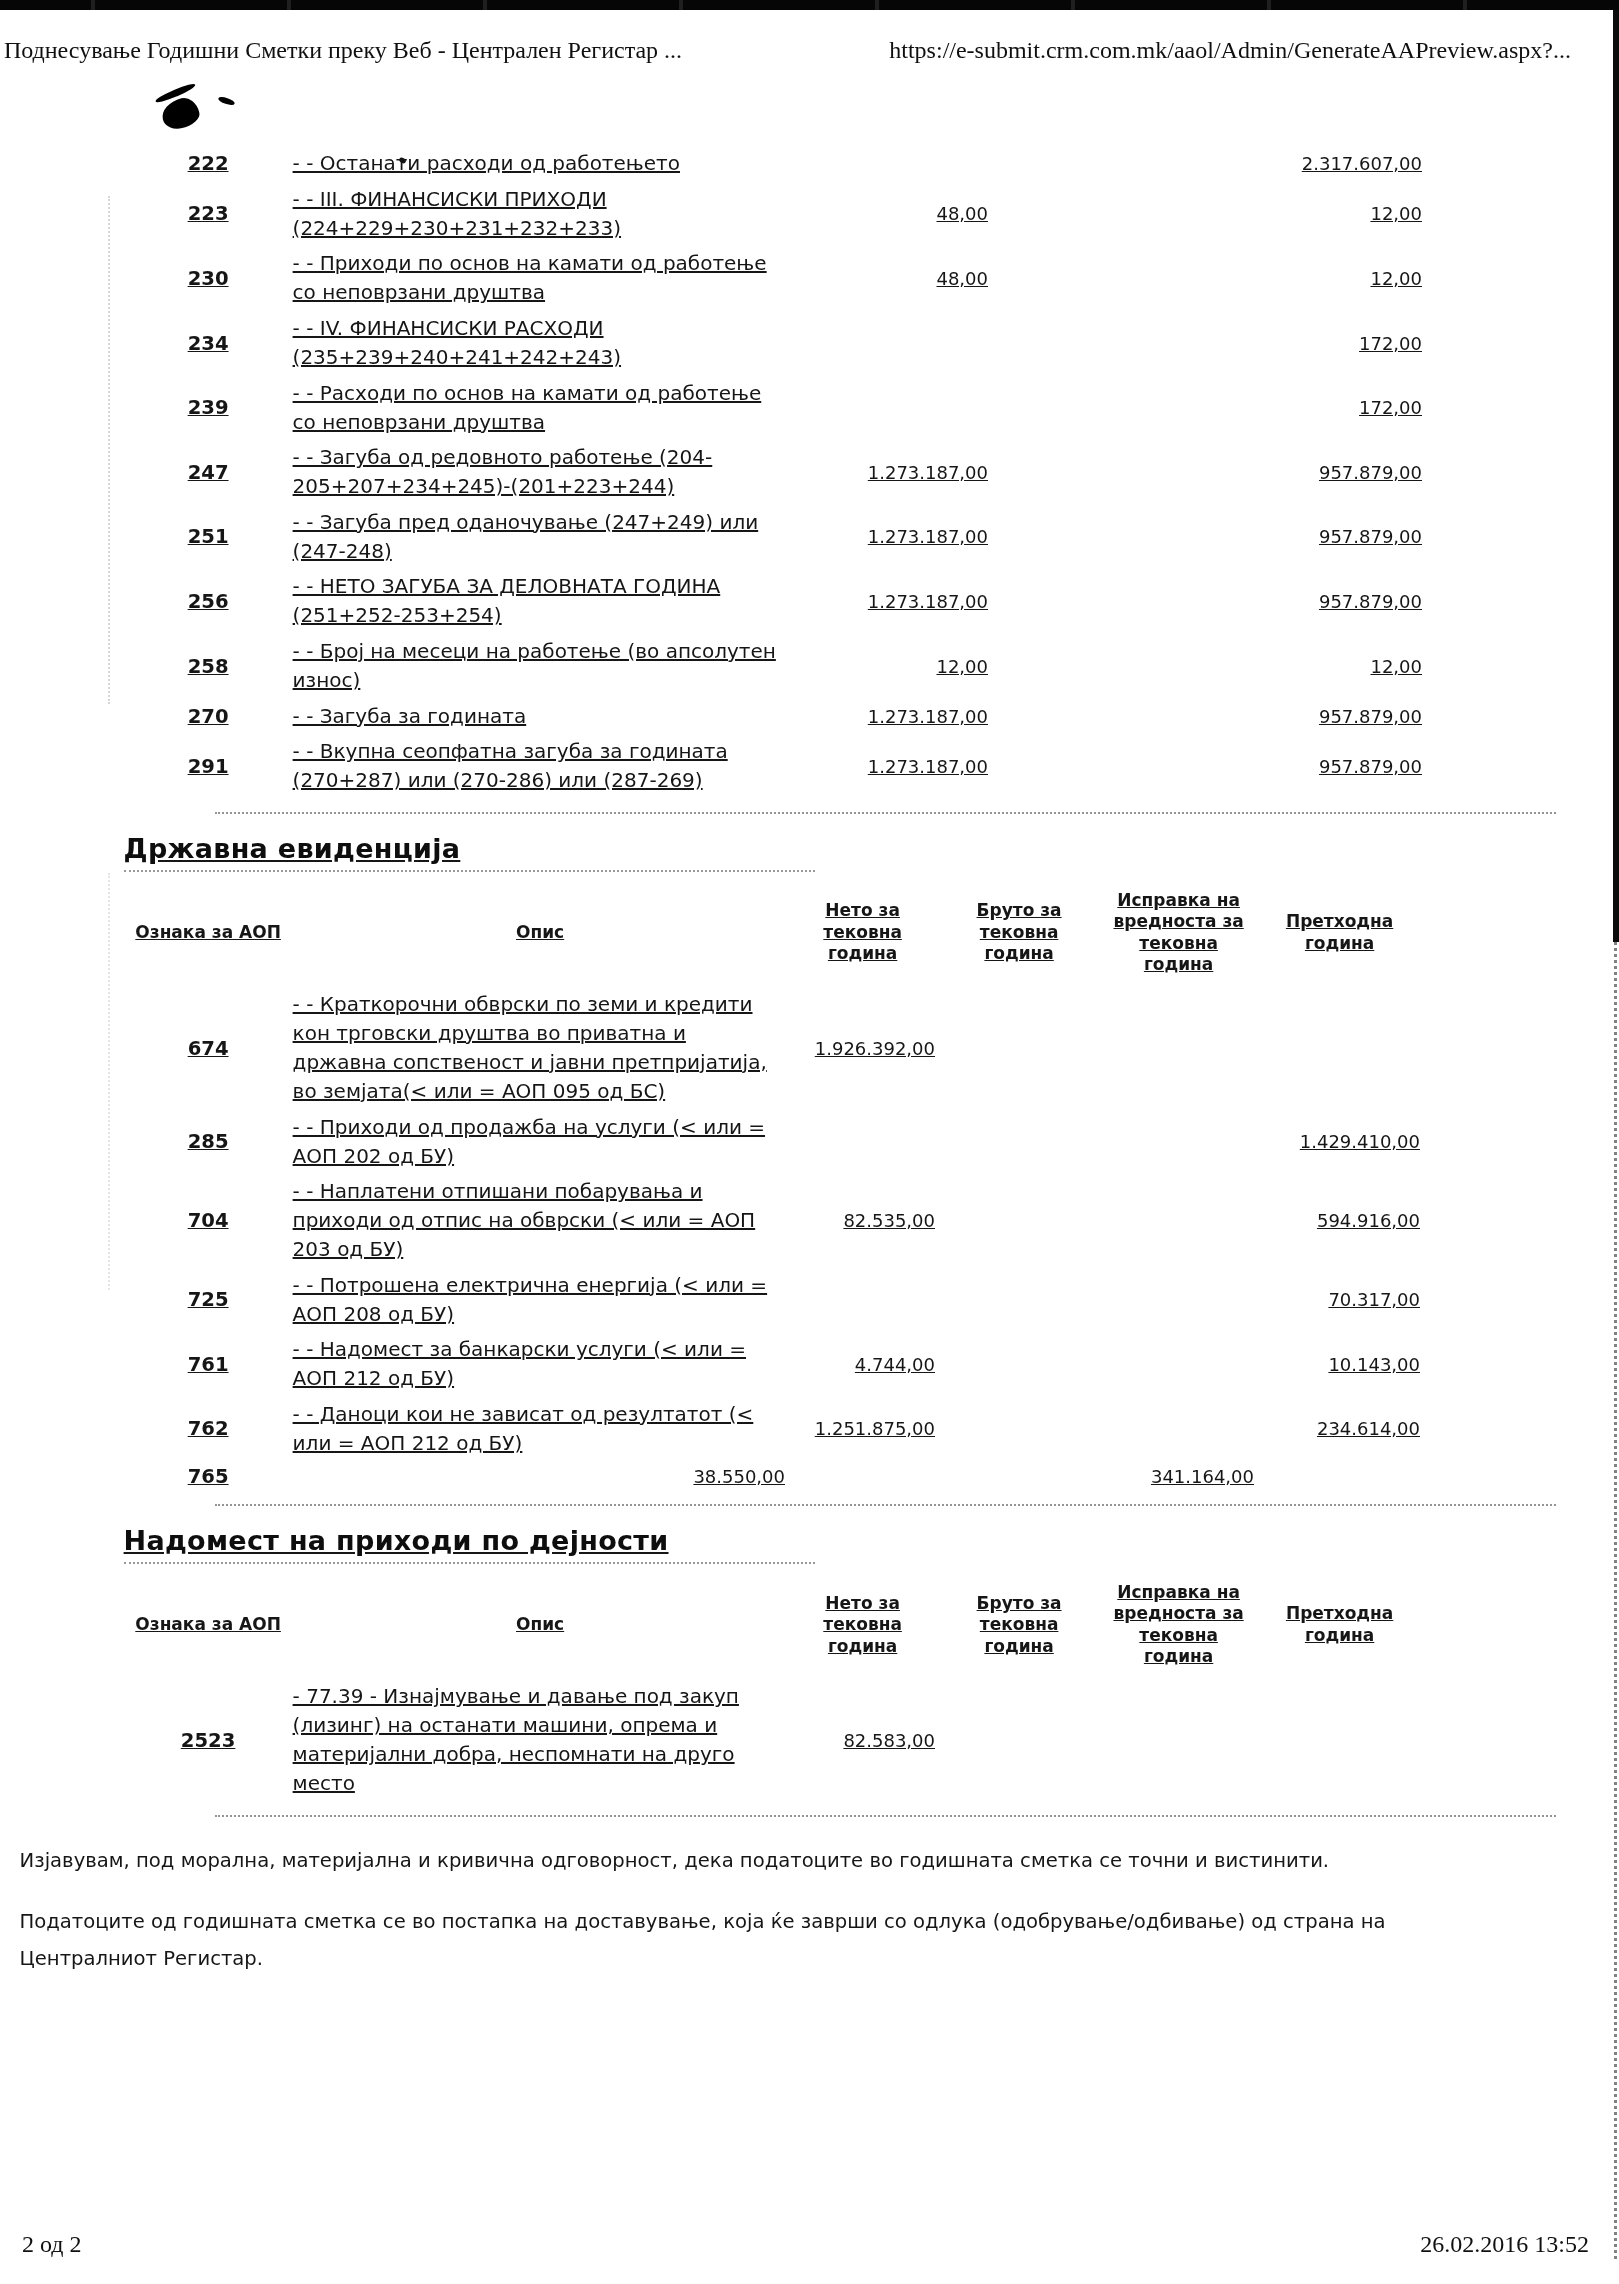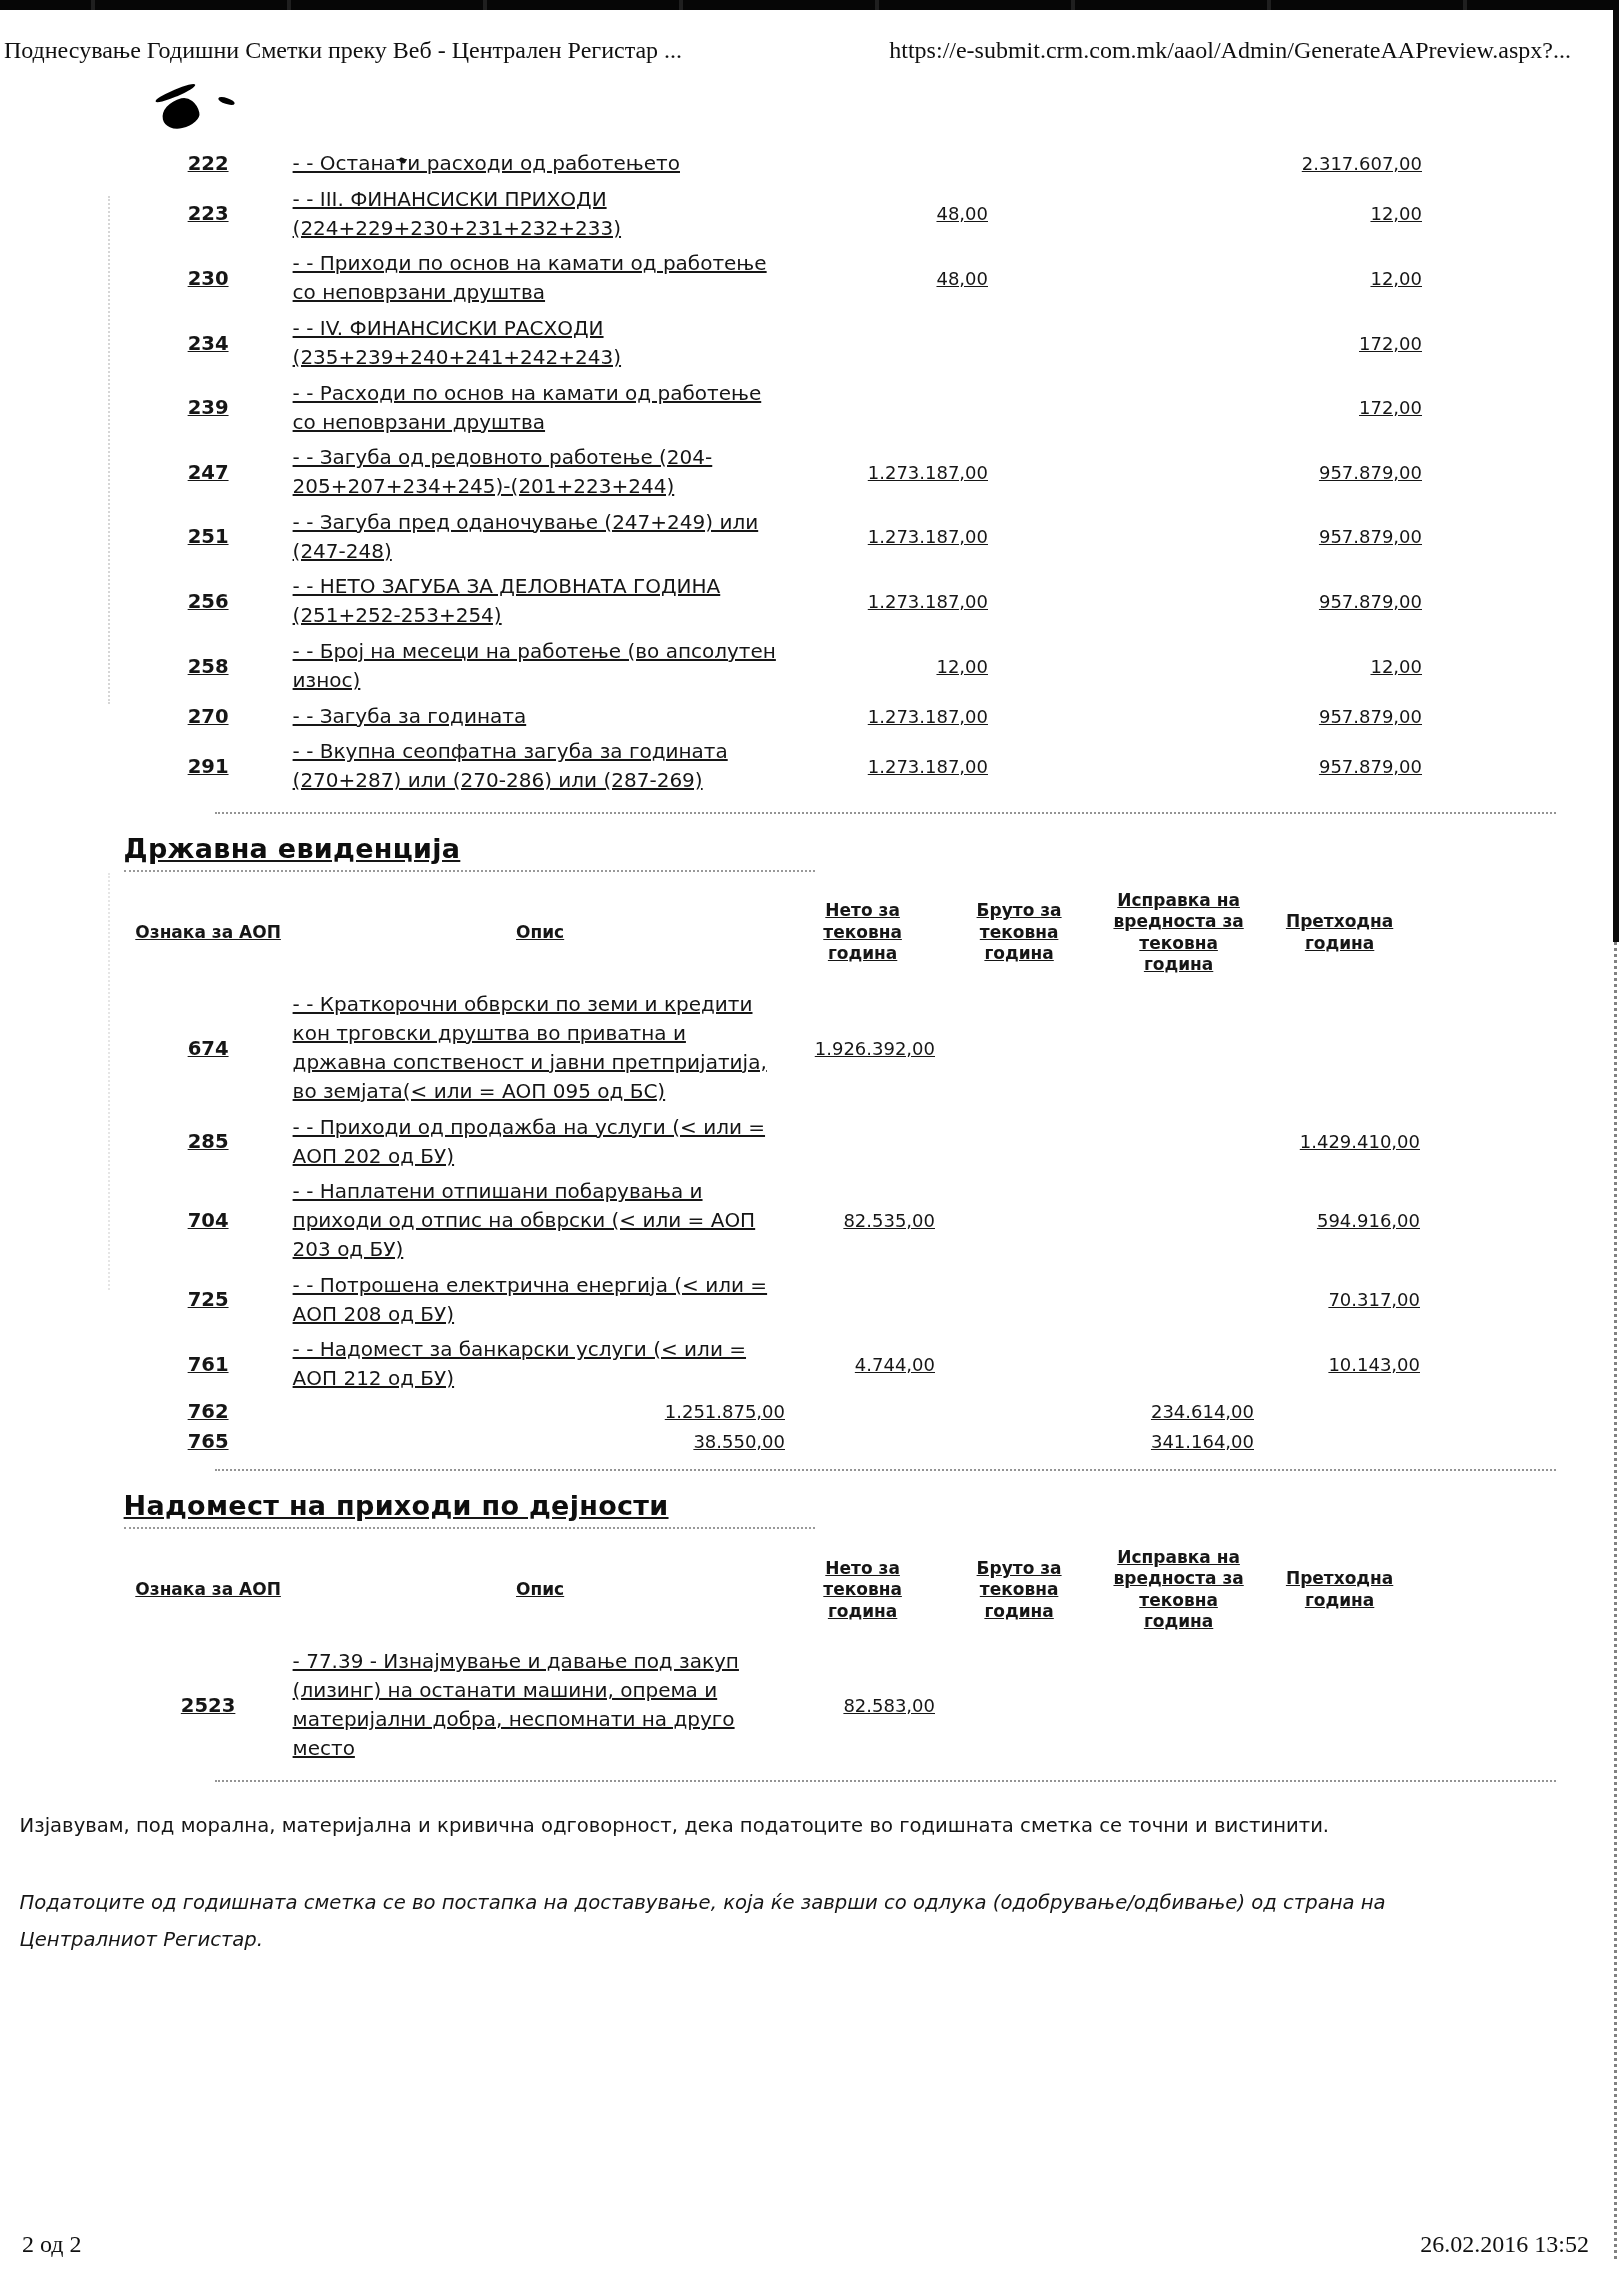--- a/index.html
+++ b/index.html
@@ -49,21 +49,21 @@
   .dotline { margin:13px 0 0 91px; width:1341px; border-bottom:2px dotted rgba(0,0,0,.42); }
 
   .section { margin-top:19.6px;text-decoration:underline; }
   .title-wrap { margin-left:104px; width:691px; border-bottom:2px dotted rgba(0,0,0,.40); padding-bottom:5.9px; }
   .section-title { margin:0; font-size:27px; font-weight:700; color:#0e0e0e; letter-spacing:0.3px; }
   .thead { margin:14.3px 0 7.8px; }
   .thead .hc { font-size:17px; line-height:21.5px; font-weight:700; text-align:center; padding:0 9px; }
 
   .decl { font-size:19.6px; line-height:37px; width:1408px; margin:0; }
   .decl-1 { margin-top:25px; }
-  .decl-2 { margin-top:40px;font-style:italic; }
+  .decl-2 { margin-top:24px; }
 </style>
 </head>
 <body>
 
 <div class="scan-top"></div>
 <div class="scan-right-solid"></div>
 <div class="scan-right-dots"></div>
 <div class="ink-blob"></div>
 <div class="ink-tick"></div>
 <div class="speck"></div>
@@ -206,20 +206,21 @@
       <div class="t2row">
         <div class="code">761</div>
         <div class="desc">- - Надомест за банкарски услуги (&lt; или = АОП 212 од БУ)</div>
         <div class="num">4.744,00</div>
         <div class="num"></div>
         <div class="num"></div>
         <div class="num">10.143,00</div>
       </div>
       <div class="t2row">
         <div class="code">762</div>
+        <div class="desc">- - Даноци кои не зависат од резултатот (&lt; или = АОП 212 од БУ)</div>
         <div class="num">1.251.875,00</div>
         <div class="num"></div>
         <div class="num"></div>
         <div class="num">234.614,00</div>
       </div>
       <div class="t2row">
         <div class="code">765</div>
         <div class="num">38.550,00</div>
         <div class="num"></div>
         <div class="num"></div>

